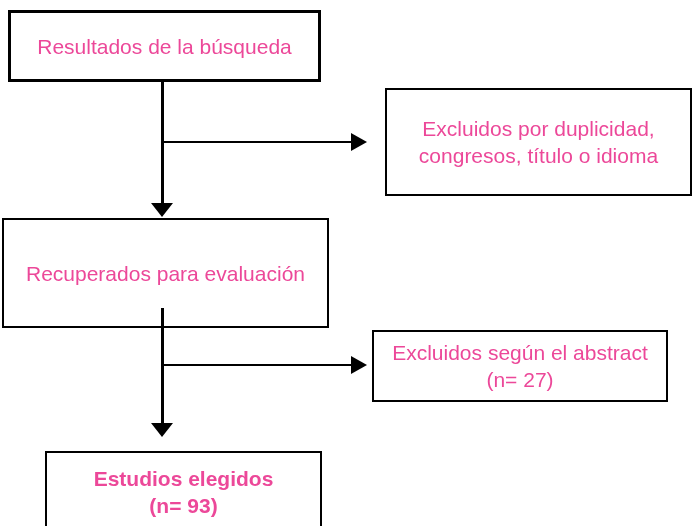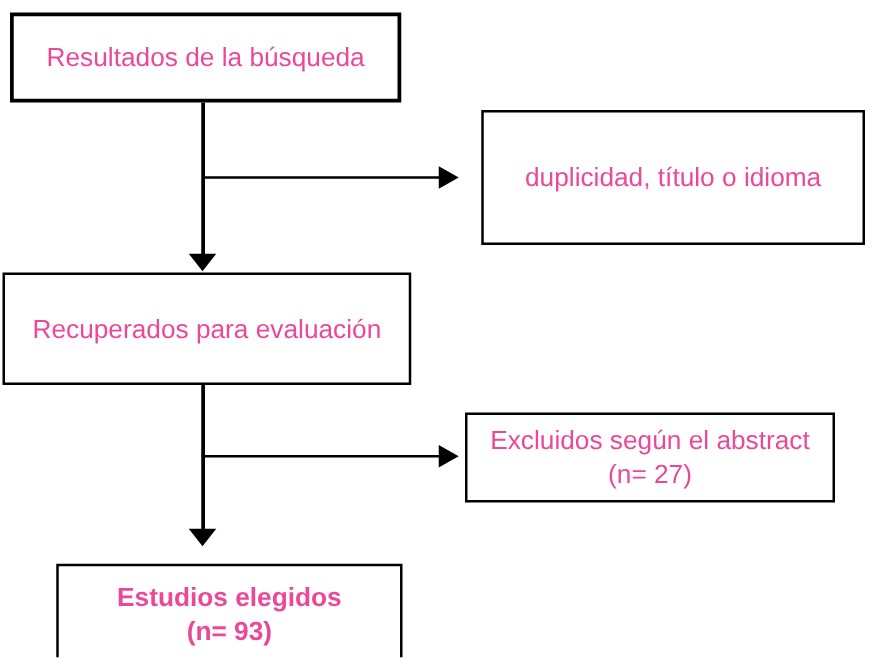--- a/index.html
+++ b/index.html
@@ -28,21 +28,21 @@
     text-align: center;
     font-size: 21px;
     line-height: 27px;
     box-sizing: border-box;
   }
   .flow-box.thick { border-width: 3px; }
   .flow-box.bold  { font-weight: bold; }
 
   #box1 { left: 8px;   top: 10px;  width: 313px; height: 72px; }
   #box2 { left: 385px; top: 88px;  width: 307px; height: 108px; }
-  #box3 { left: 2px;   top: 218px; width: 327px; height: 90px; }
+  #box3 { left: 2px;   top: 218px; width: 327px; height: 110px; }
   #box4 { left: 372px; top: 330px; width: 296px; height: 72px; }
   #box5 { left: 45px;  top: 429px; width: 277px; height: 82px; margin-top: 22px; }
 
   .vline {
     position: absolute;
     width: 3px;
     background: #000000;
   }
   .hline {
     position: absolute;
@@ -76,21 +76,22 @@
 </head>
 <body>
 
 <div class="canvas">
 
   <div class="flow-box thick" id="box1">
     <div>Resultados de la búsqueda</div>
   </div>
 
   <div class="flow-box" id="box2">
-    <div>duplicidad, título o idioma</div>
+    <div>Excluidos por duplicidad,</div>
+    <div>congresos, título o idioma</div>
   </div>
 
   <div class="flow-box" id="box3">
     <div>Recuperados para evaluación</div>
   </div>
 
   <div class="flow-box" id="box4">
     <div>Excluidos según el abstract</div>
     <div>(n= 27)</div>
   </div>

